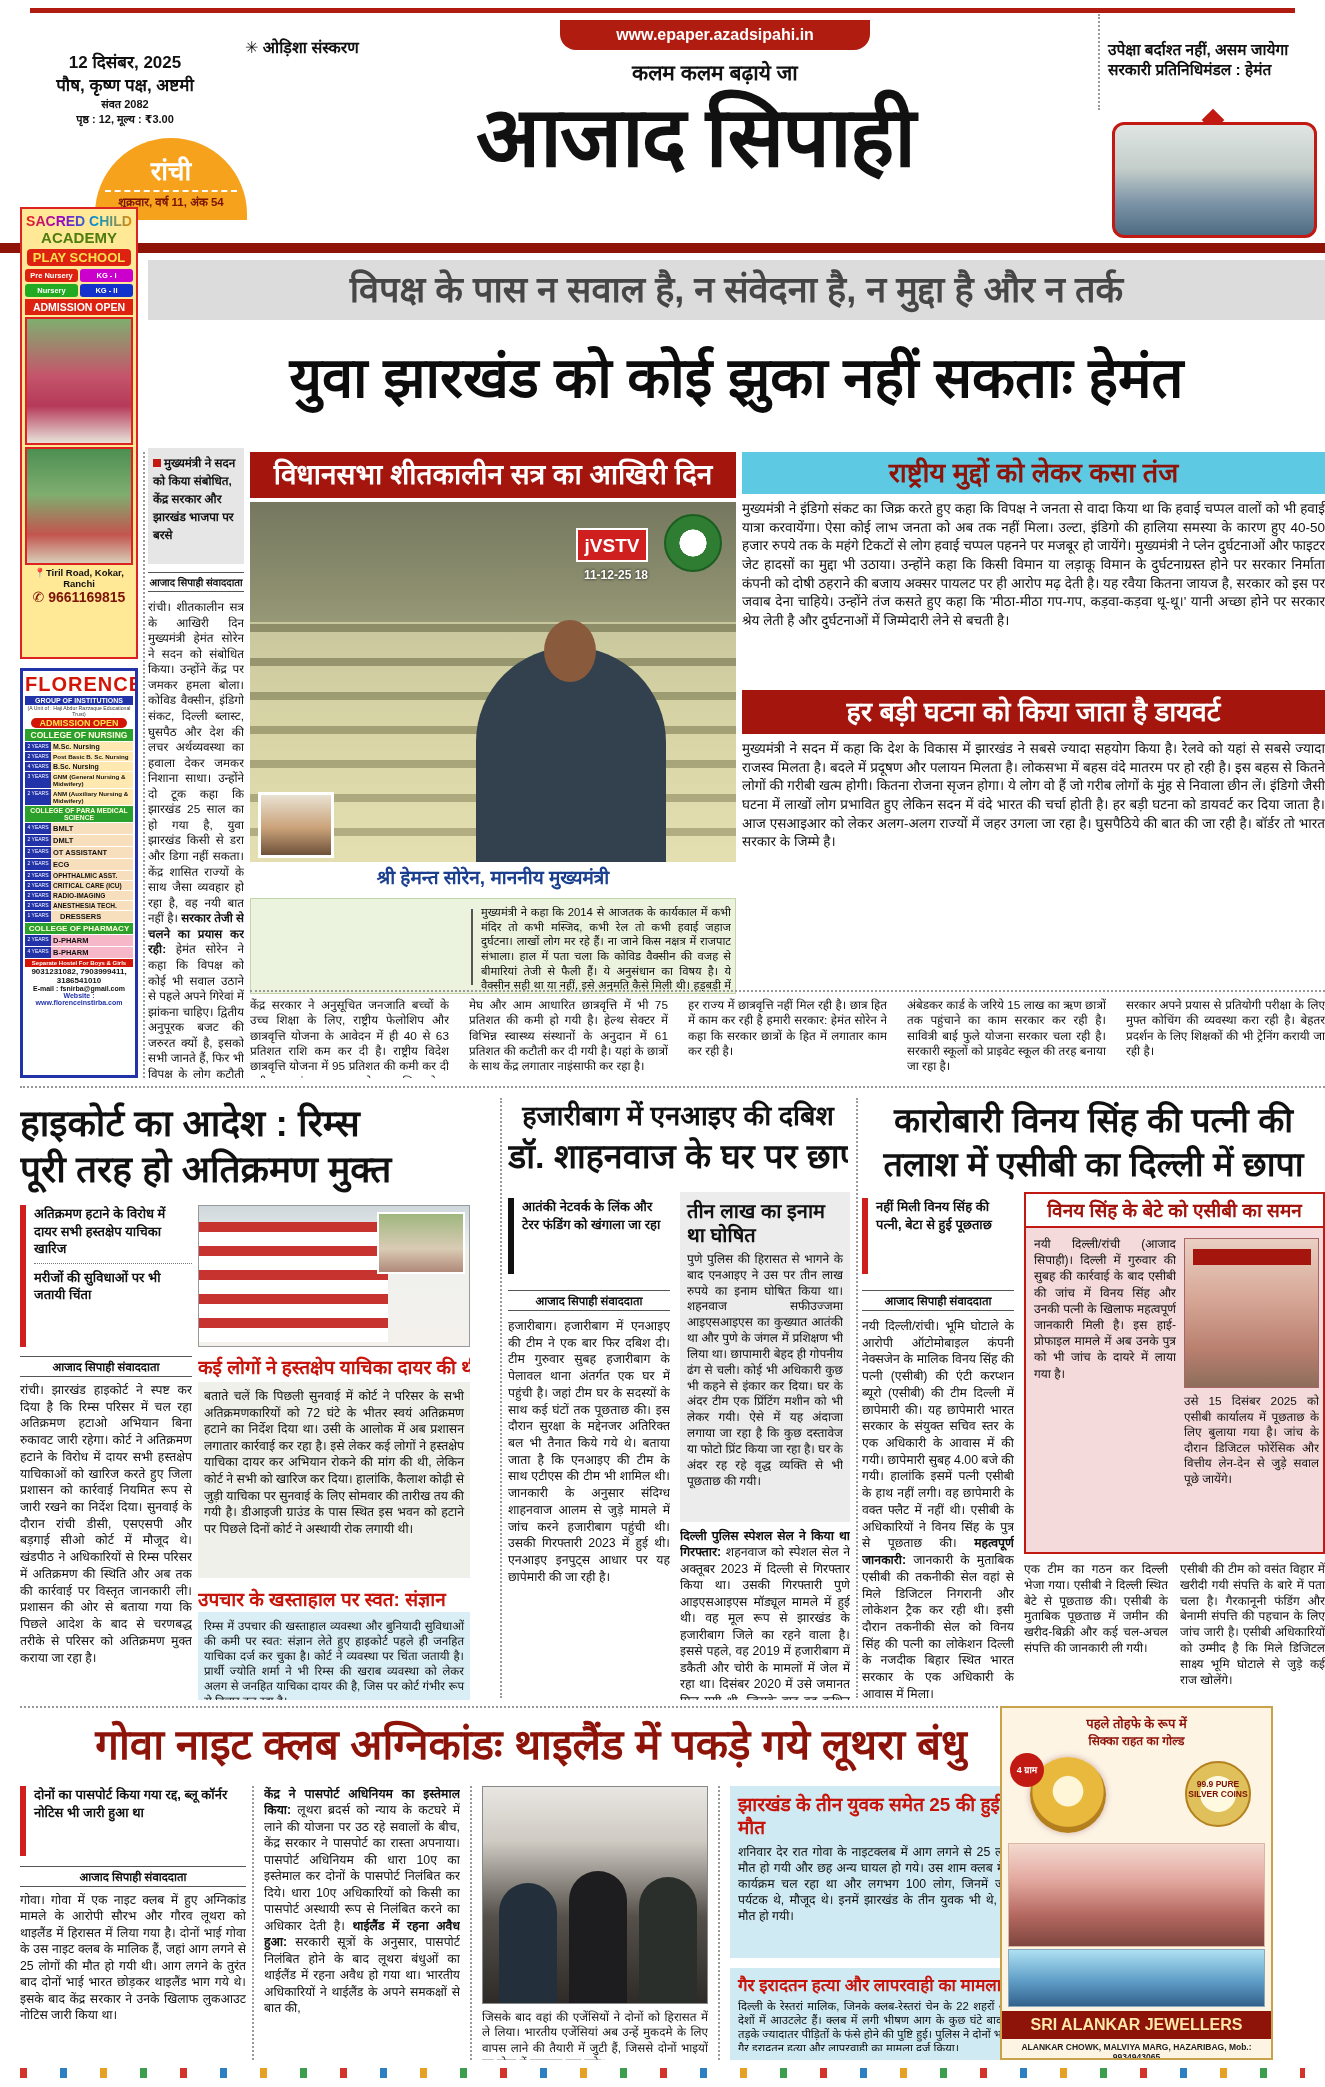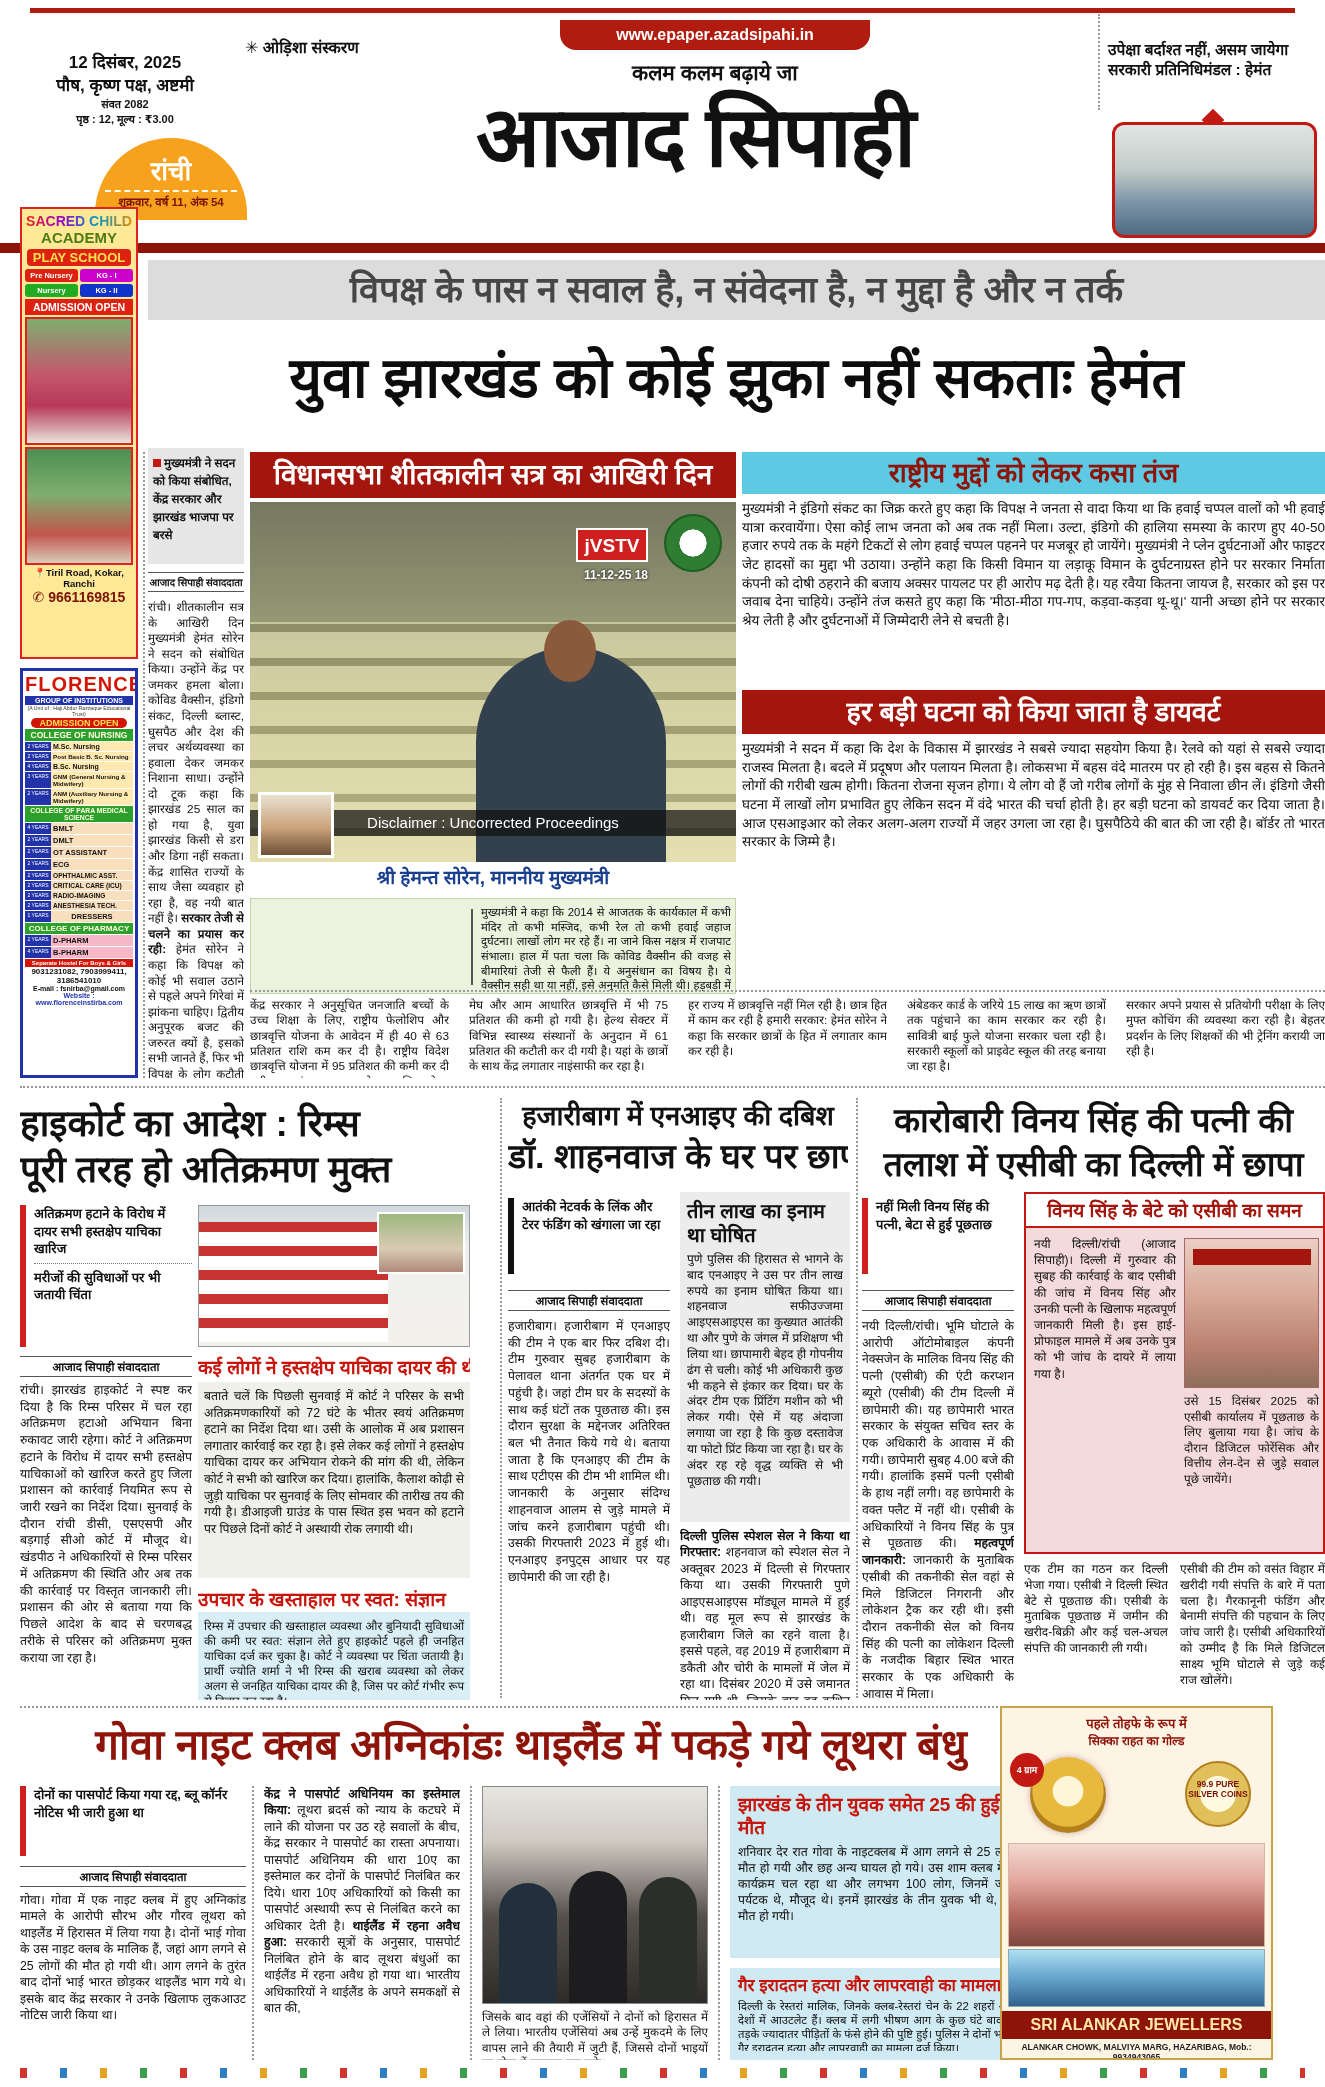--- a/index.html
+++ b/index.html
@@ -138,21 +138,21 @@
     <div style="display:flex;margin-bottom:1px;">
         <span style="background:#23a;color:#fff;font-size:5px;width:26px;padding:1px 0;">2 YEARS</span>
         <span style="flex:1;background:#f7debc;font-weight:bold;font-size:6.6px;text-align:left;padding:1px 2px;">RADIO-IMAGING</span>
       </div>
     <div style="display:flex;margin-bottom:1px;">
         <span style="background:#23a;color:#fff;font-size:5px;width:26px;padding:1px 0;">2 YEARS</span>
         <span style="flex:1;background:#f7debc;font-weight:bold;font-size:6.6px;text-align:left;padding:1px 2px;">ANESTHESIA TECH.</span>
       </div>
     <div style="display:flex;margin-bottom:1px;">
         <span style="background:#23a;color:#fff;font-size:5px;width:26px;padding:1px 0;">1 YEARS</span>
-        <span style="flex:1;background:#f7debc;font-weight:bold;font-size:7.5px;text-align:center;padding:1px 16px;">DRESSERS</span>
+        <span style="flex:1;background:#f7debc;font-weight:bold;font-size:7.5px;text-align:left;padding:1px 9px;">DRESSERS</span>
       </div>
   </div>
   <div style="background:#2ca02c;color:#ffd;font-weight:bold;font-size:8px;margin-top:1px;padding:1px 0;">COLLEGE OF PHARMACY</div>
   <div style="margin-top:1px;">
     <div style="display:flex;margin-bottom:1px;">
         <span style="background:#23a;color:#fff;font-size:5px;width:26px;padding:1px 0;">2 YEARS</span>
         <span style="flex:1;background:#f6b8c8;font-weight:bold;font-size:7.5px;text-align:left;padding:1px 2px;">D-PHARM</span>
       </div>
     <div style="display:flex;margin-bottom:1px;">
         <span style="background:#23a;color:#fff;font-size:5px;width:26px;padding:1px 0;">4 YEARS</span>
@@ -177,21 +177,20 @@
 
 <div class="abs banner nw" style="left:250px;top:452px;width:486px;height:46px;background:#a3150d;color:#fff;font-size:28px;line-height:46px;">विधानसभा शीतकालीन सत्र का आखिरी दिन</div>
 
 <div class="abs photo" style="left:250px;top:502px;width:486px;height:360px;background:linear-gradient(180deg,#75785f 0%,#8e9070 26%,#b3b184 55%,#c9c395 80%,#d6cfa2 100%);">
   <div class="abs" style="left:0;top:120px;width:100%;height:240px;background:repeating-linear-gradient(0deg,rgba(240,236,190,.55) 0 26px,rgba(120,118,80,.35) 26px 34px);"></div>
   <div class="abs" style="right:70px;bottom:0;width:190px;height:215px;background:#32414d;border-radius:95px 95px 0 0;"></div>
   <div class="abs" style="right:140px;bottom:180px;width:52px;height:62px;background:#8a5a3d;border-radius:50%;"></div>
   <div class="abs ctr" style="right:88px;top:26px;width:72px;height:34px;background:#cf1f1f;border:2px solid #fff;color:#fff;font-weight:bold;font-size:19px;line-height:32px;">jVSTV</div>
   <div class="abs" style="right:88px;top:66px;color:#fff;font-size:12px;font-weight:bold;text-shadow:0 0 3px #000;">11-12-25 18</div>
   <div class="abs" style="right:14px;top:12px;width:58px;height:58px;border-radius:50%;background:radial-gradient(circle at 50% 50%,#fff 0 35%,#2e7d32 36% 100%);border:2px solid #1b5e20;"></div>
-  <div class="abs ctr" style="left:0;bottom:26px;width:100%;height:26px;background:rgba(15,15,15,.72);color:#fff;font-size:15px;line-height:26px;">Disclaimer : Uncorrected Proceedings</div>
   <div class="abs photo" style="left:8px;bottom:4px;width:76px;height:66px;background:#fff;padding:3px;">
       <div style="width:100%;height:100%;background:linear-gradient(180deg,#e9e2d2 0%,#caa27a 55%,#6d5138 100%);"></div>
     </div>
 </div>
 <div class="abs ctr nw" style="left:250px;top:864px;width:486px;height:30px;color:#1a3f8f;font-weight:bold;font-size:19px;line-height:28px;">श्री हेमन्त सोरेन, माननीय मुख्यमंत्री</div>
 
 <div class="abs" style="left:250px;top:898px;width:486px;height:96px;background:var(--green);border:1px solid #c2d4a8;">
   <div class="abs" style="left:220px;top:10px;height:76px;border-left:2px solid #555;"></div>
   <div class="abs jt" style="left:230px;top:6px;width:250px;height:86px;font-size:11.3px;line-height:1.3;">मुख्यमंत्री ने कहा कि 2014 से आजतक के कार्यकाल में कभी मंदिर तो कभी मस्जिद, कभी रेल तो कभी हवाई जहाज दुर्घटना। लाखों लोग मर रहे हैं। ना जाने किस नक्षत्र में राजपाट संभाला। हाल में पता चला कि कोविड वैक्सीन की वजह से बीमारियां तेजी से फैली हैं। ये अनुसंधान का विषय है। ये वैक्सीन सही था या नहीं, इसे अनुमति कैसे मिली थी। हड़बड़ी में जिस तरह से देश की दिशा बदलना चाह रहे हैं वह अच्छा नहीं है। इससे साफ है कि सिर्फ के नाम पर सन्नाटा है।</div>
 </div>

